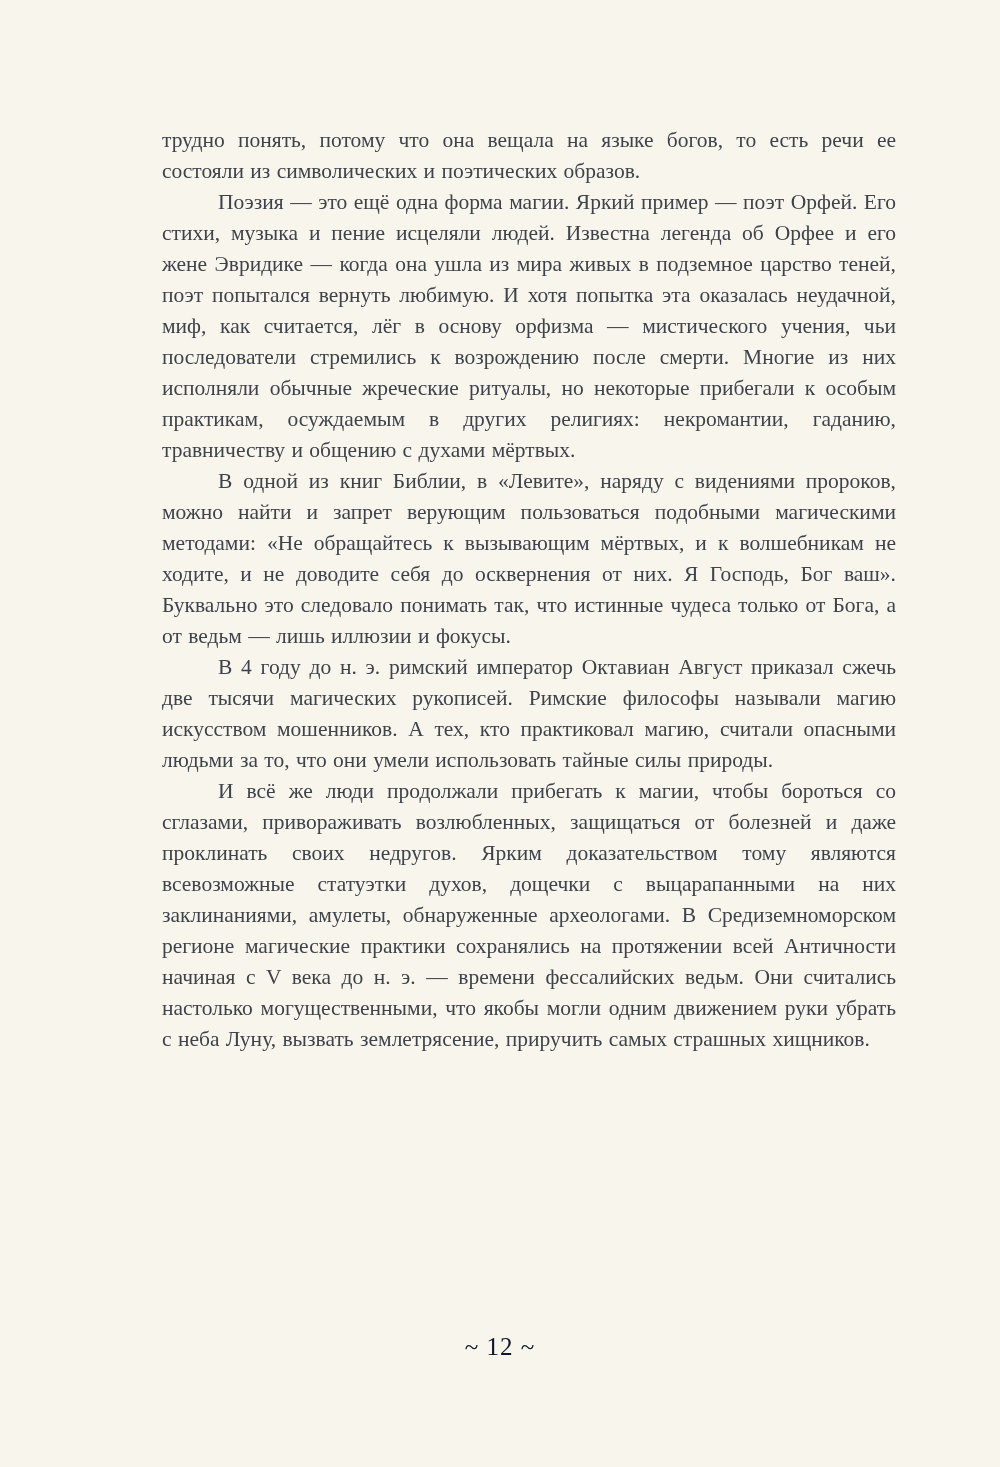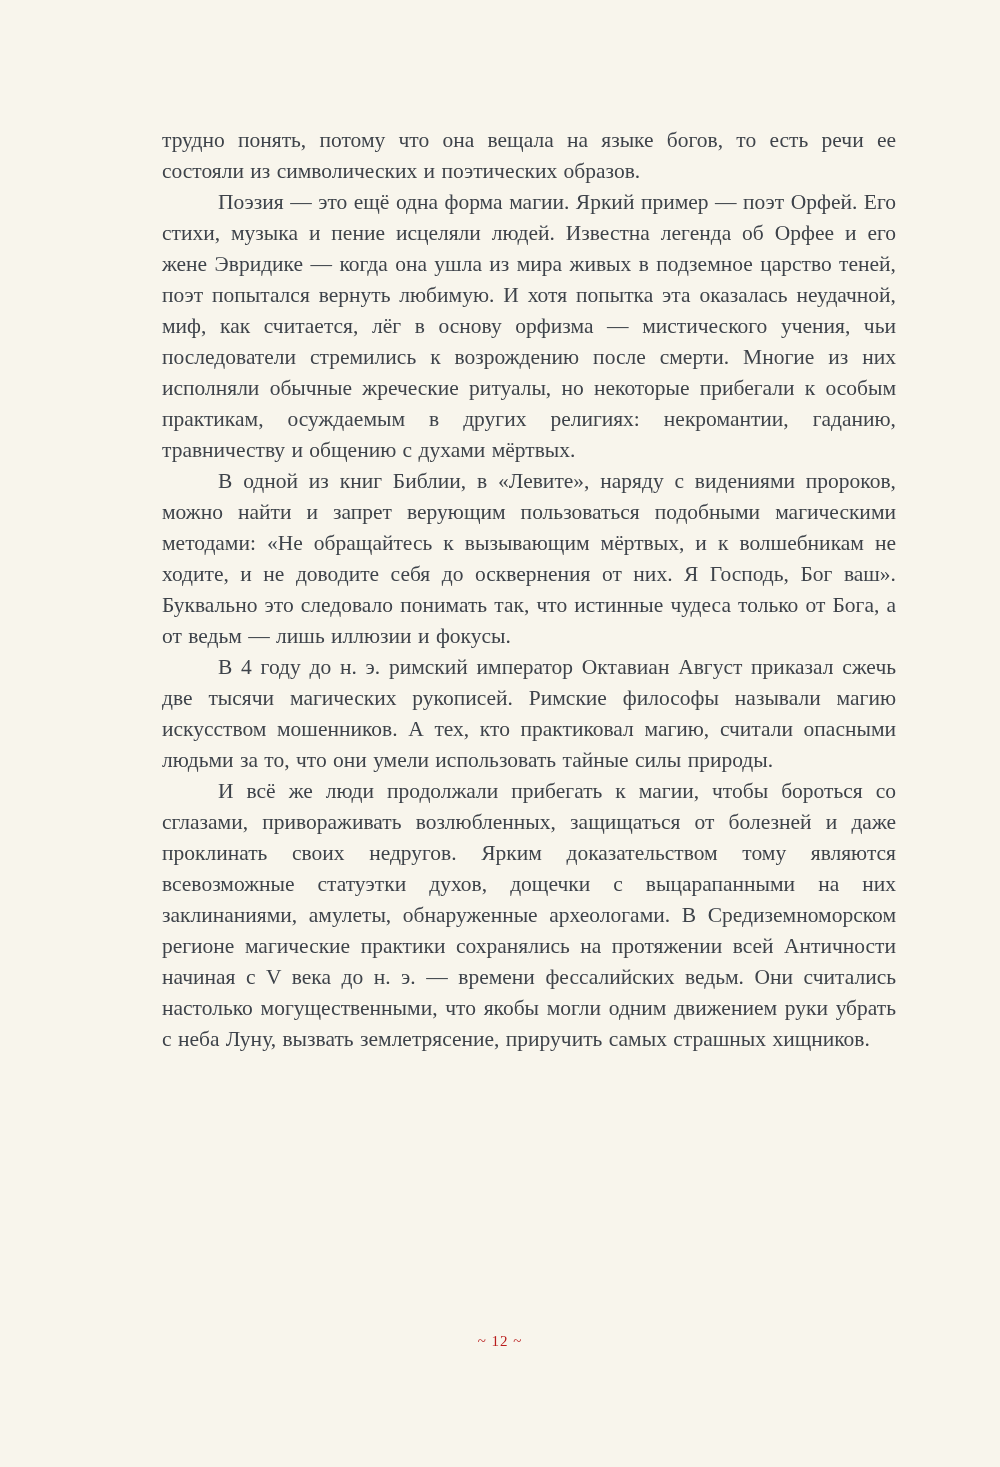--- a/index.html
+++ b/index.html
@@ -39,22 +39,22 @@
   }
   .page-text p.indent {
     text-indent: 56px;
   }
   .page-number {
     position: absolute;
     left: 0;
     top: 1333px;
     width: 1000px;
     text-align: center;
-    color: #b91c1c;
-    font-size: 15px;
+    color: #0f172a;
+    font-size: 25px;
     letter-spacing: 1px;
   }
 </style>
 </head>
 <body>
 
 <div class="book-page">
   <div class="page-text">
       <p class="">трудно понять, потому что она вещала на языке богов, то есть речи ее состояли из символических и поэтических образов.</p>
       <p class="indent">Поэзия — это ещё одна форма магии. Яркий пример — поэт Орфей. Его стихи, музыка и пение исцеляли людей. Известна легенда об Орфее и его жене Эвридике — когда она ушла из мира живых в подземное царство теней, поэт попытался вернуть любимую. И хотя попытка эта оказалась неудачной, миф, как считается, лёг в основу орфизма — мистического учения, чьи последователи стремились к возрождению после смерти. Многие из них исполняли обычные жреческие ритуалы, но некоторые прибегали к особым практикам, осуждаемым в других религиях: некромантии, гаданию, травничеству и общению с духами мёртвых.</p>

